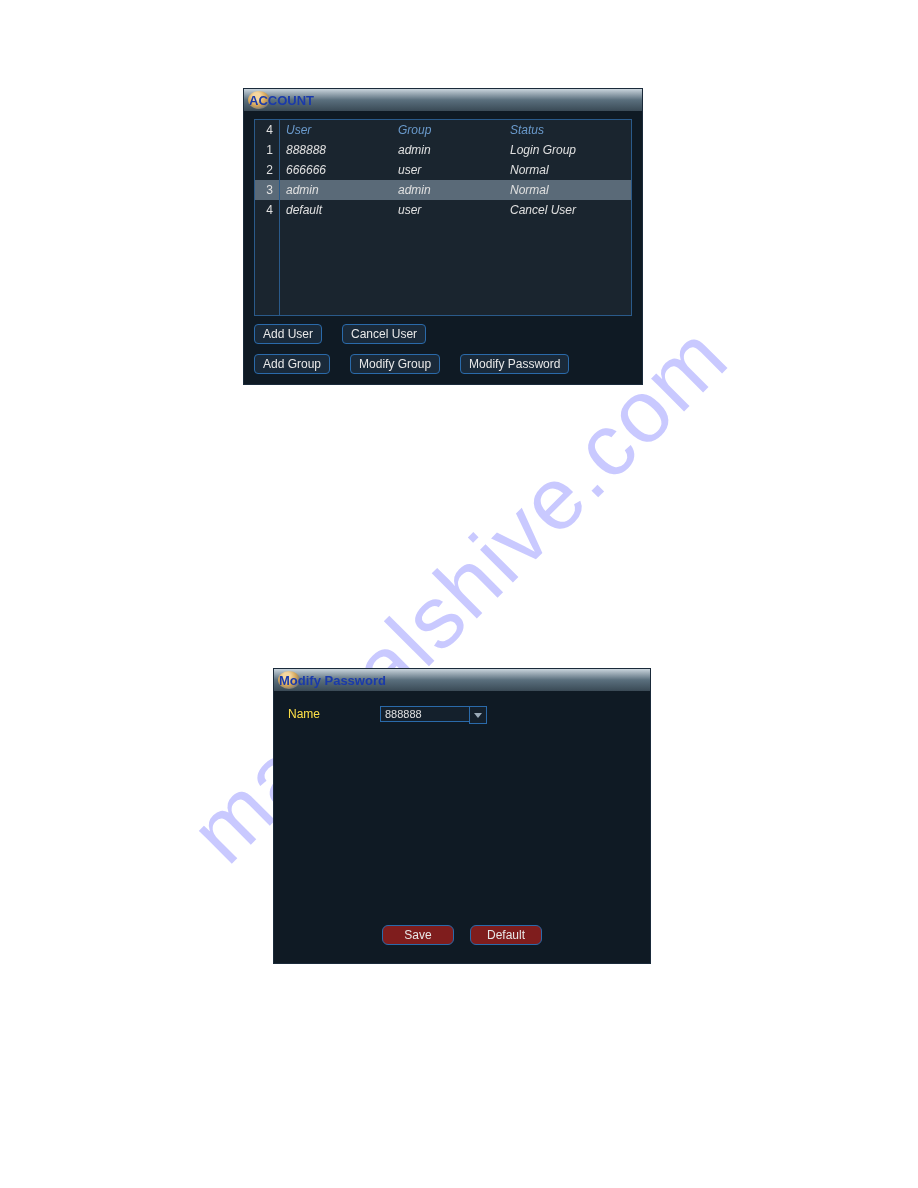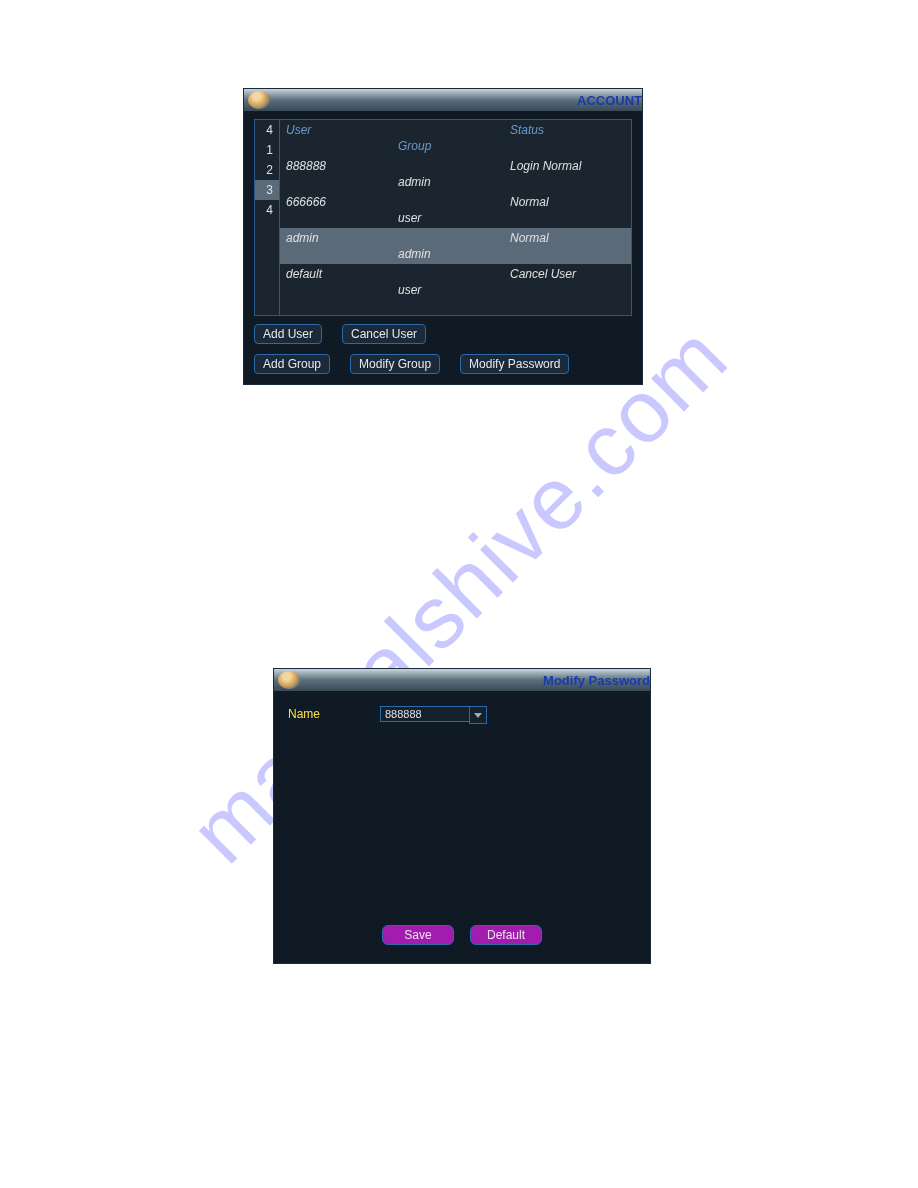--- a/index.html
+++ b/index.html
@@ -42,21 +42,21 @@
     width: 22px;
     height: 18px;
     margin-left: 4px;
     background: radial-gradient(circle at 40% 30%, #f5d7a0 20%, #d4a558 50%, #3a5a8a 90%);
     border-radius: 50%;
     position: relative;
   }
   .title-text {
     position: absolute;
     left: 5px; right: 0;
-    text-align: right;
+    text-align: left;
     color: #1a3aaa;
     font-size: 13px;
     font-weight: bold;
   }
   .acct-body {
     flex: 1;
     padding: 8px 10px;
     display: flex;
     flex-direction: column;
     gap: 6px;
@@ -89,21 +89,21 @@
   .th { color: #6a9acc; }
   .col-num .th, .col-num .td { text-align: right; color: #e0e0e0; }
   .col-num .th { color: #e0e0e0; }
   .row {
     display: flex;
   }
   .row.selected {
     background: #5a6a78;
   }
   .c-user { width: 100px; }
-  .c-group { width: 100px; margin-top: 16px; }
+  .c-group { width: 100px; }
   .c-status { flex: 1; }
   .buttons-row {
     display: flex;
     gap: 20px;
     padding: 2px 0;
   }
   .btn {
     border: 1px solid #2a6aaa;
     background: #1a2a3a;
     color: #e8e8e8;
@@ -165,21 +165,21 @@
   .txtbox { width: 86px; }
   .mp-actions {
     margin-top: auto;
     display: flex;
     justify-content: center;
     gap: 16px;
     padding-bottom: 8px;
   }
   .btn2 {
     border: 1px solid #2a6aaa;
-    background: #a21caf;
+    background: #7f1d1d;
     color: #e8e8e8;
     font-size: 12px;
     width: 70px;
     text-align: center;
     padding: 2px 0;
     border-radius: 6px;
     cursor: pointer;
   }
 </style>
 </head>
@@ -203,21 +203,21 @@
       </div>
       <div class="col-rest">
         <div class="row">
           <div class="th c-user">User</div>
           <div class="th c-group">Group</div>
           <div class="th c-status">Status</div>
         </div>
         <div class="row">
           <div class="td c-user">888888</div>
           <div class="td c-group">admin</div>
-          <div class="td c-status">Login Normal</div>
+          <div class="td c-status">Login Group</div>
         </div>
         <div class="row">
           <div class="td c-user">666666</div>
           <div class="td c-group">user</div>
           <div class="td c-status">Normal</div>
         </div>
         <div class="row selected">
           <div class="td c-user">admin</div>
           <div class="td c-group">admin</div>
           <div class="td c-status">Normal</div>

